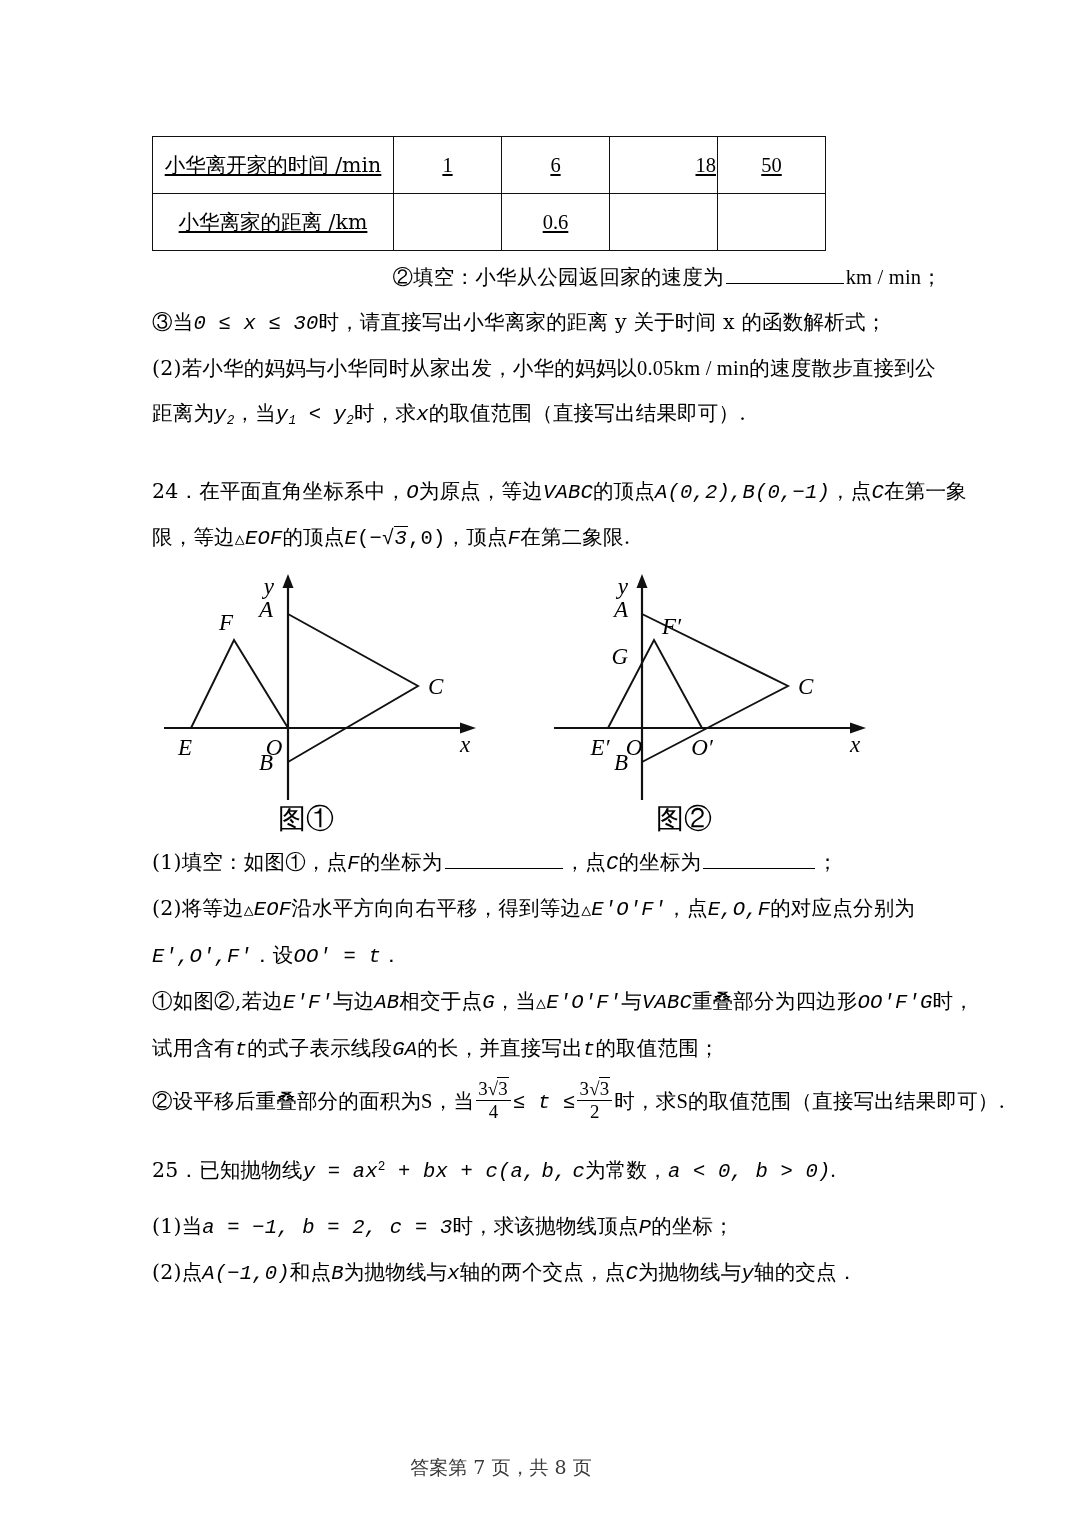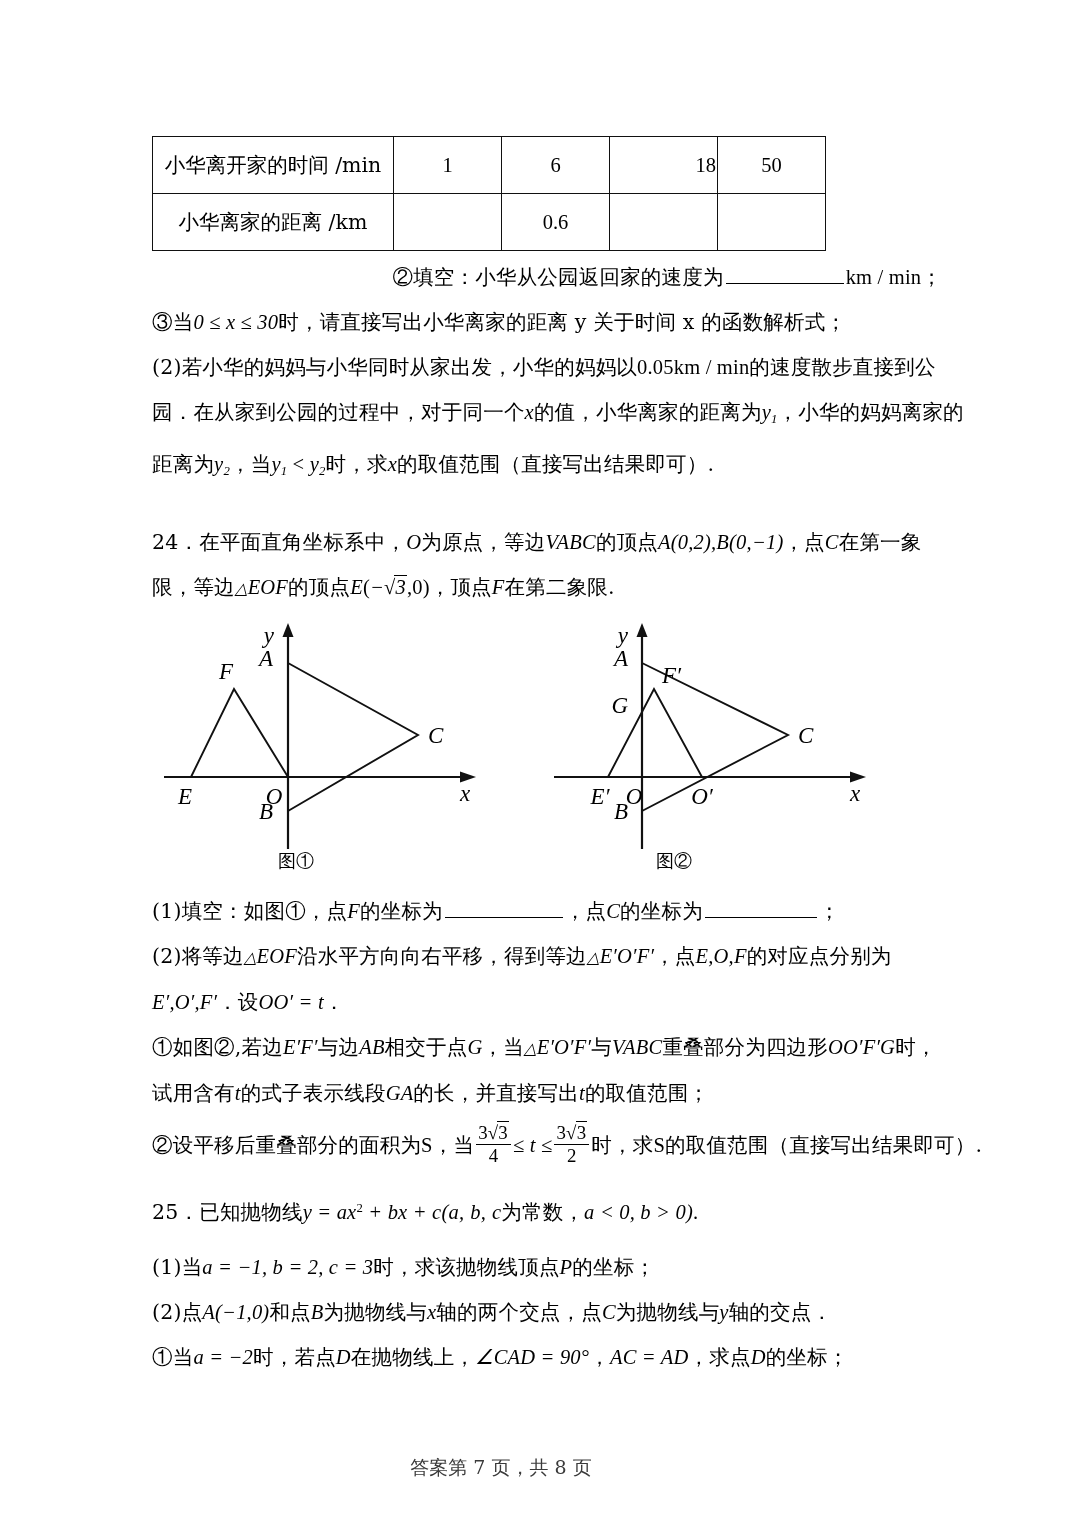--- a/index.html
+++ b/index.html
@@ -27,39 +27,40 @@
     top: 130px;
     width: 790px;
   }
   .line {
     font-size: 20.5px;
     line-height: 45px;
     white-space: nowrap;
     letter-spacing: 0.2px;
   }
   .cjk { font-family: "DejaVu Serif", "Liberation Serif", serif; }
-  .it { font-style: italic; font-family: Liberation Serif, serif; margin-top: 22px; }
+  .it { font-style: italic; font-family: Liberation Mono, monospace; margin-top: 22px; }
   .up { font-style: normal; }
   sub {
     font-size: 0.62em;
     vertical-align: -0.32em;
     font-style: italic;
   }
   sup {
     font-size: 0.62em;
     vertical-align: 0.52em;
     font-style: italic;
   }
 
   
   .tbl-wrap { margin-top: 6px; }
   table.data {
     border-collapse: collapse;
     width: 658px;
     table-layout: fixed;
+    text-decoration: underline;
   }
   table.data td {
     border: 1.6px solid #111;
     height: 54px;
     text-align: center;
     vertical-align: middle;
     font-size: 20.5px;
     font-family: "DejaVu Serif", serif;
   }
   table.data td.lbl { width: 238px; }
@@ -113,21 +114,21 @@
     height: 262px;
     margin-top: 10px;
   }
   .fig {
     position: absolute;
     top: 0;
   }
   .fig svg { display: block; }
   .figcap {
     position: absolute;
-    font-size: 18px;
+    font-size: 28px;
     font-family: "DejaVu Serif", serif;
     white-space: nowrap;
   }
   text.lab {
     font-family: "Liberation Serif", serif;
     font-style: italic;
     font-size: 23px;
     fill: #000;
   }
 
@@ -176,23 +177,20 @@
     </div>
 
     <div class="line">
       <span class="cjk">③当</span><span class="it">0 ≤ x ≤ 30</span><span class="cjk">时，请直接写出小华离家的距离 y 关于时间 x 的函数解析式；</span>
     </div>
 
     <div class="line">
       <span class="cjk">(2)若小华的妈妈与小华同时从家出发，小华的妈妈以</span><span>0.05km / min</span><span class="cjk">的速度散步直接到公</span>
     </div>
     <div class="line">
-      <span class="cjk">园．在从家到公园的过程中，对于同一个</span><span class="it">x</span><span class="cjk">的值，小华离家的距离为</span><span class="it"><span class="it">y</span><sub>1</sub></span><span class="cjk">，小华的妈妈离家的</span>
-    </div>
-    <div class="line">
       <span class="cjk">距离为</span><span class="it"><span class="it">y</span><sub>2</sub></span><span class="cjk">，当</span><span class="it"><span class="it">y</span><sub>1</sub><span class="up"> &lt; </span><span class="it">y</span><sub>2</sub></span><span class="cjk">时，求</span><span class="it">x</span><span class="cjk">的取值范围（直接写出结果即可）.</span>
     </div>
 
     <div class="line" style="margin-top:26px;">
       <span class="cjk">24．</span><span class="cjk">在平面直角坐标系中，</span><span class="it">O</span><span class="cjk">为原点，等边</span><span class="it">VABC</span><span class="cjk">的顶点</span><span class="it">A(0,2),B(0,−1)</span><span class="cjk">，点</span><span class="it">C</span><span class="cjk">在第一象</span>
     </div>
     <div class="line">
       <span class="cjk">限，等边</span><span class="it"><span style="font-size:0.8em;">△</span><span class="it">EOF</span></span><span class="cjk">的顶点</span><span class="it">E<span class="up">(</span>−<span class="rad"><span class="radsym">√</span><span class="rnd">3</span></span><span class="up">,0)</span></span><span class="cjk">，顶点</span><span class="it">F</span><span class="cjk">在第二象限.</span>
     </div>
 
@@ -276,20 +274,17 @@
 
     <div class="line" style="margin-top:12px;">
       <span class="cjk">25．</span><span class="cjk">已知抛物线</span><span class="it">y = ax<sup class="up">2</sup> + bx + c(a,<span class="sp"></span>b,<span class="sp"></span>c</span><span class="cjk">为常数，</span><span class="it">a &lt; 0,  b &gt; 0)</span><span>.</span>
     </div>
     <div class="line" style="margin-top:10px;">
       <span class="cjk">(1)当</span><span class="it">a = −1,  b = 2,  c = 3</span><span class="cjk">时，求该抛物线顶点</span><span class="it">P</span><span class="cjk">的坐标；</span>
     </div>
     <div class="line">
       <span class="cjk">(2)点</span><span class="it">A(−1,0)</span><span class="cjk">和点</span><span class="it">B</span><span class="cjk">为抛物线与</span><span class="it">x</span><span class="cjk">轴的两个交点，点</span><span class="it">C</span><span class="cjk">为抛物线与</span><span class="it">y</span><span class="cjk">轴的交点．</span>
     </div>
-    <div class="line">
-      <span class="cjk">①当</span><span class="it">a = −2</span><span class="cjk">时，若点</span><span class="it">D</span><span class="cjk">在抛物线上，</span><span class="it">∠CAD = 90°</span><span class="cjk">，</span><span class="it">AC = AD</span><span class="cjk">，求点</span><span class="it">D</span><span class="cjk">的坐标；</span>
-    </div>
 
   </div>
 
   <div class="footer">答案第 7 页，共 8 页</div>
 </div>
 
 </body></html>

